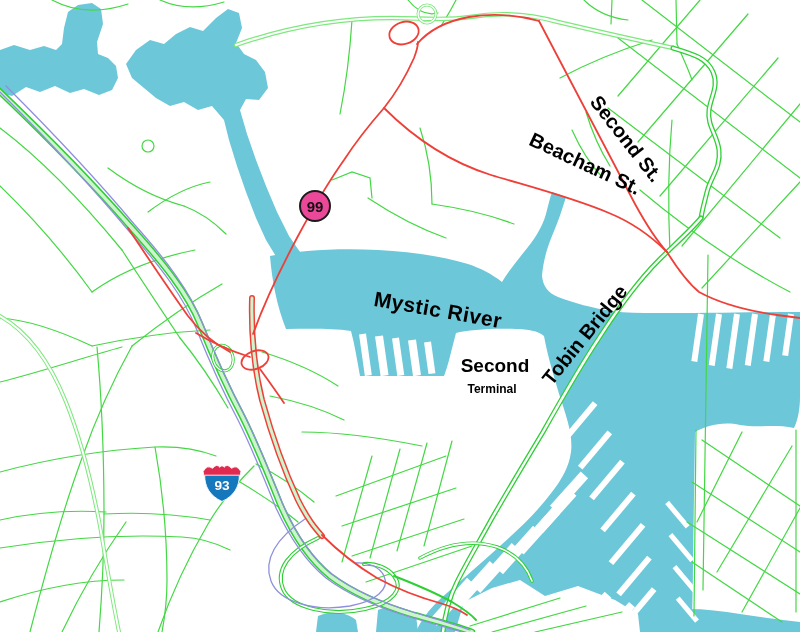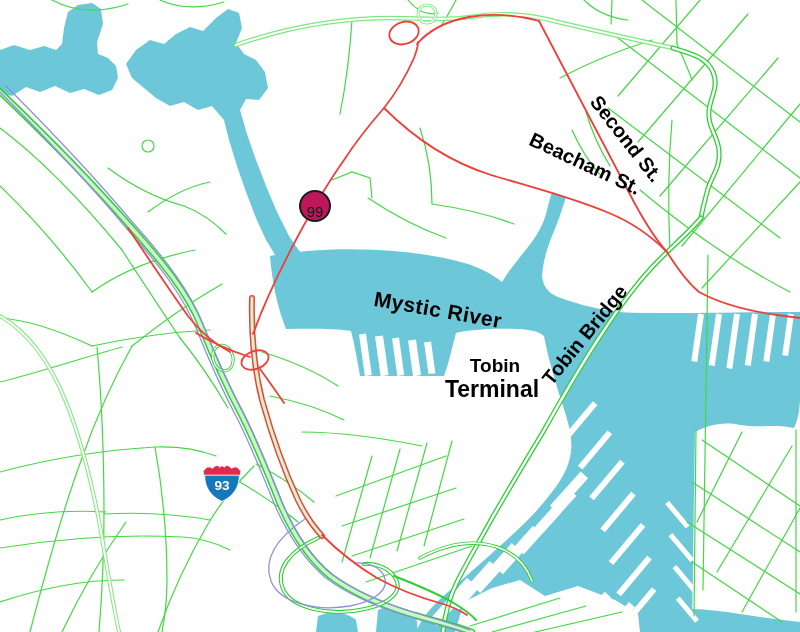--- a/index.html
+++ b/index.html
@@ -32,31 +32,31 @@
     font-weight: bold;
     color: var(--label-text, #000);
     white-space: nowrap;
     transform-origin: center center;
   }
   .lbl-mystic   { left: 438px; top: 310px; font-size: 21px; letter-spacing: 0.5px; transform: translate(-50%,-50%) rotate(10deg); }
   .lbl-second   { left: 626px; top: 139px; font-size: 20px; transform: translate(-50%,-50%) rotate(52deg); }
   .lbl-beacham  { left: 585px; top: 164px; font-size: 20px; transform: translate(-50%,-50%) rotate(25deg); }
   .lbl-tobin    { left: 585px; top: 335px; font-size: 20px; transform: translate(-50%,-50%) rotate(-51deg); }
   .lbl-moran1   { left: 495px; top: 366px; font-size: 19px; transform: translate(-50%,-50%); }
-  .lbl-moran2   { left: 492px; top: 389px; font-size: 23px; transform: translate(-50%,-50%); }
+  .lbl-moran2   { left: 492px; top: 389px; font-size: 12px; transform: translate(-50%,-50%); }
 
   .shield-route {
     position: absolute;
     left: 299px; top: 190px;
     width: 32px; height: 32px;
-    background: #be185d;
+    background: #ec4899;
     border: 2.4px solid var(--shield-ring, #1a1a1a);
     border-radius: 50%;
-    display: flex; align-items: flex-end; justify-content: center;
-    font-size: 15px; font-weight: normal; color: #111;
+    display: flex; align-items: center; justify-content: center;
+    font-size: 15px; font-weight: bold; color: #111;
     box-sizing: border-box;
   }
   .shield-interstate { position: absolute; left: 201px; top: 461px; width: 42px; height: 42px; }
 </style>
 </head>
 <body>
 
 <div class="stage">
 
   <svg class="mapcanvas" width="800" height="632" viewBox="0 0 800 632">
@@ -254,17 +254,17 @@
     <svg width="42" height="42" viewBox="0 0 40 40">
       <path d="M2,10 Q6,3 11,7 Q15,2 18,6 Q20,3 22,6 Q25,2 29,7 Q34,3 38,10 L37,14.5 L3,14.5 Z" style="fill:var(--shield-red,#e22a50); stroke:#ffffff; stroke-width:0.8"></path>
       <path d="M3.5,13.5 L36.5,13.5 C36.5,24 32,33 20,38.5 C8,33 3.5,24 3.5,13.5 Z" style="fill:var(--shield-blue,#1578bd); stroke:#ffffff; stroke-width:0.8"></path>
       <text x="20" y="27.5" text-anchor="middle" style="fill:#ffffff; font-family:'Liberation Sans',sans-serif; font-weight:bold; font-size:13px">93</text>
     </svg>
   </div>
 
   <div class="map-label lbl-second">Second St.</div>
   <div class="map-label lbl-beacham">Beacham St.</div>
   <div class="map-label lbl-mystic">Mystic River</div>
-  <div class="map-label lbl-moran1">Tobin</div>
+  <div class="map-label lbl-moran1">Second</div>
   <div class="map-label lbl-moran2">Terminal</div>
   <div class="map-label lbl-tobin">Tobin Bridge</div>
 
 </div>
 
 </body></html>

